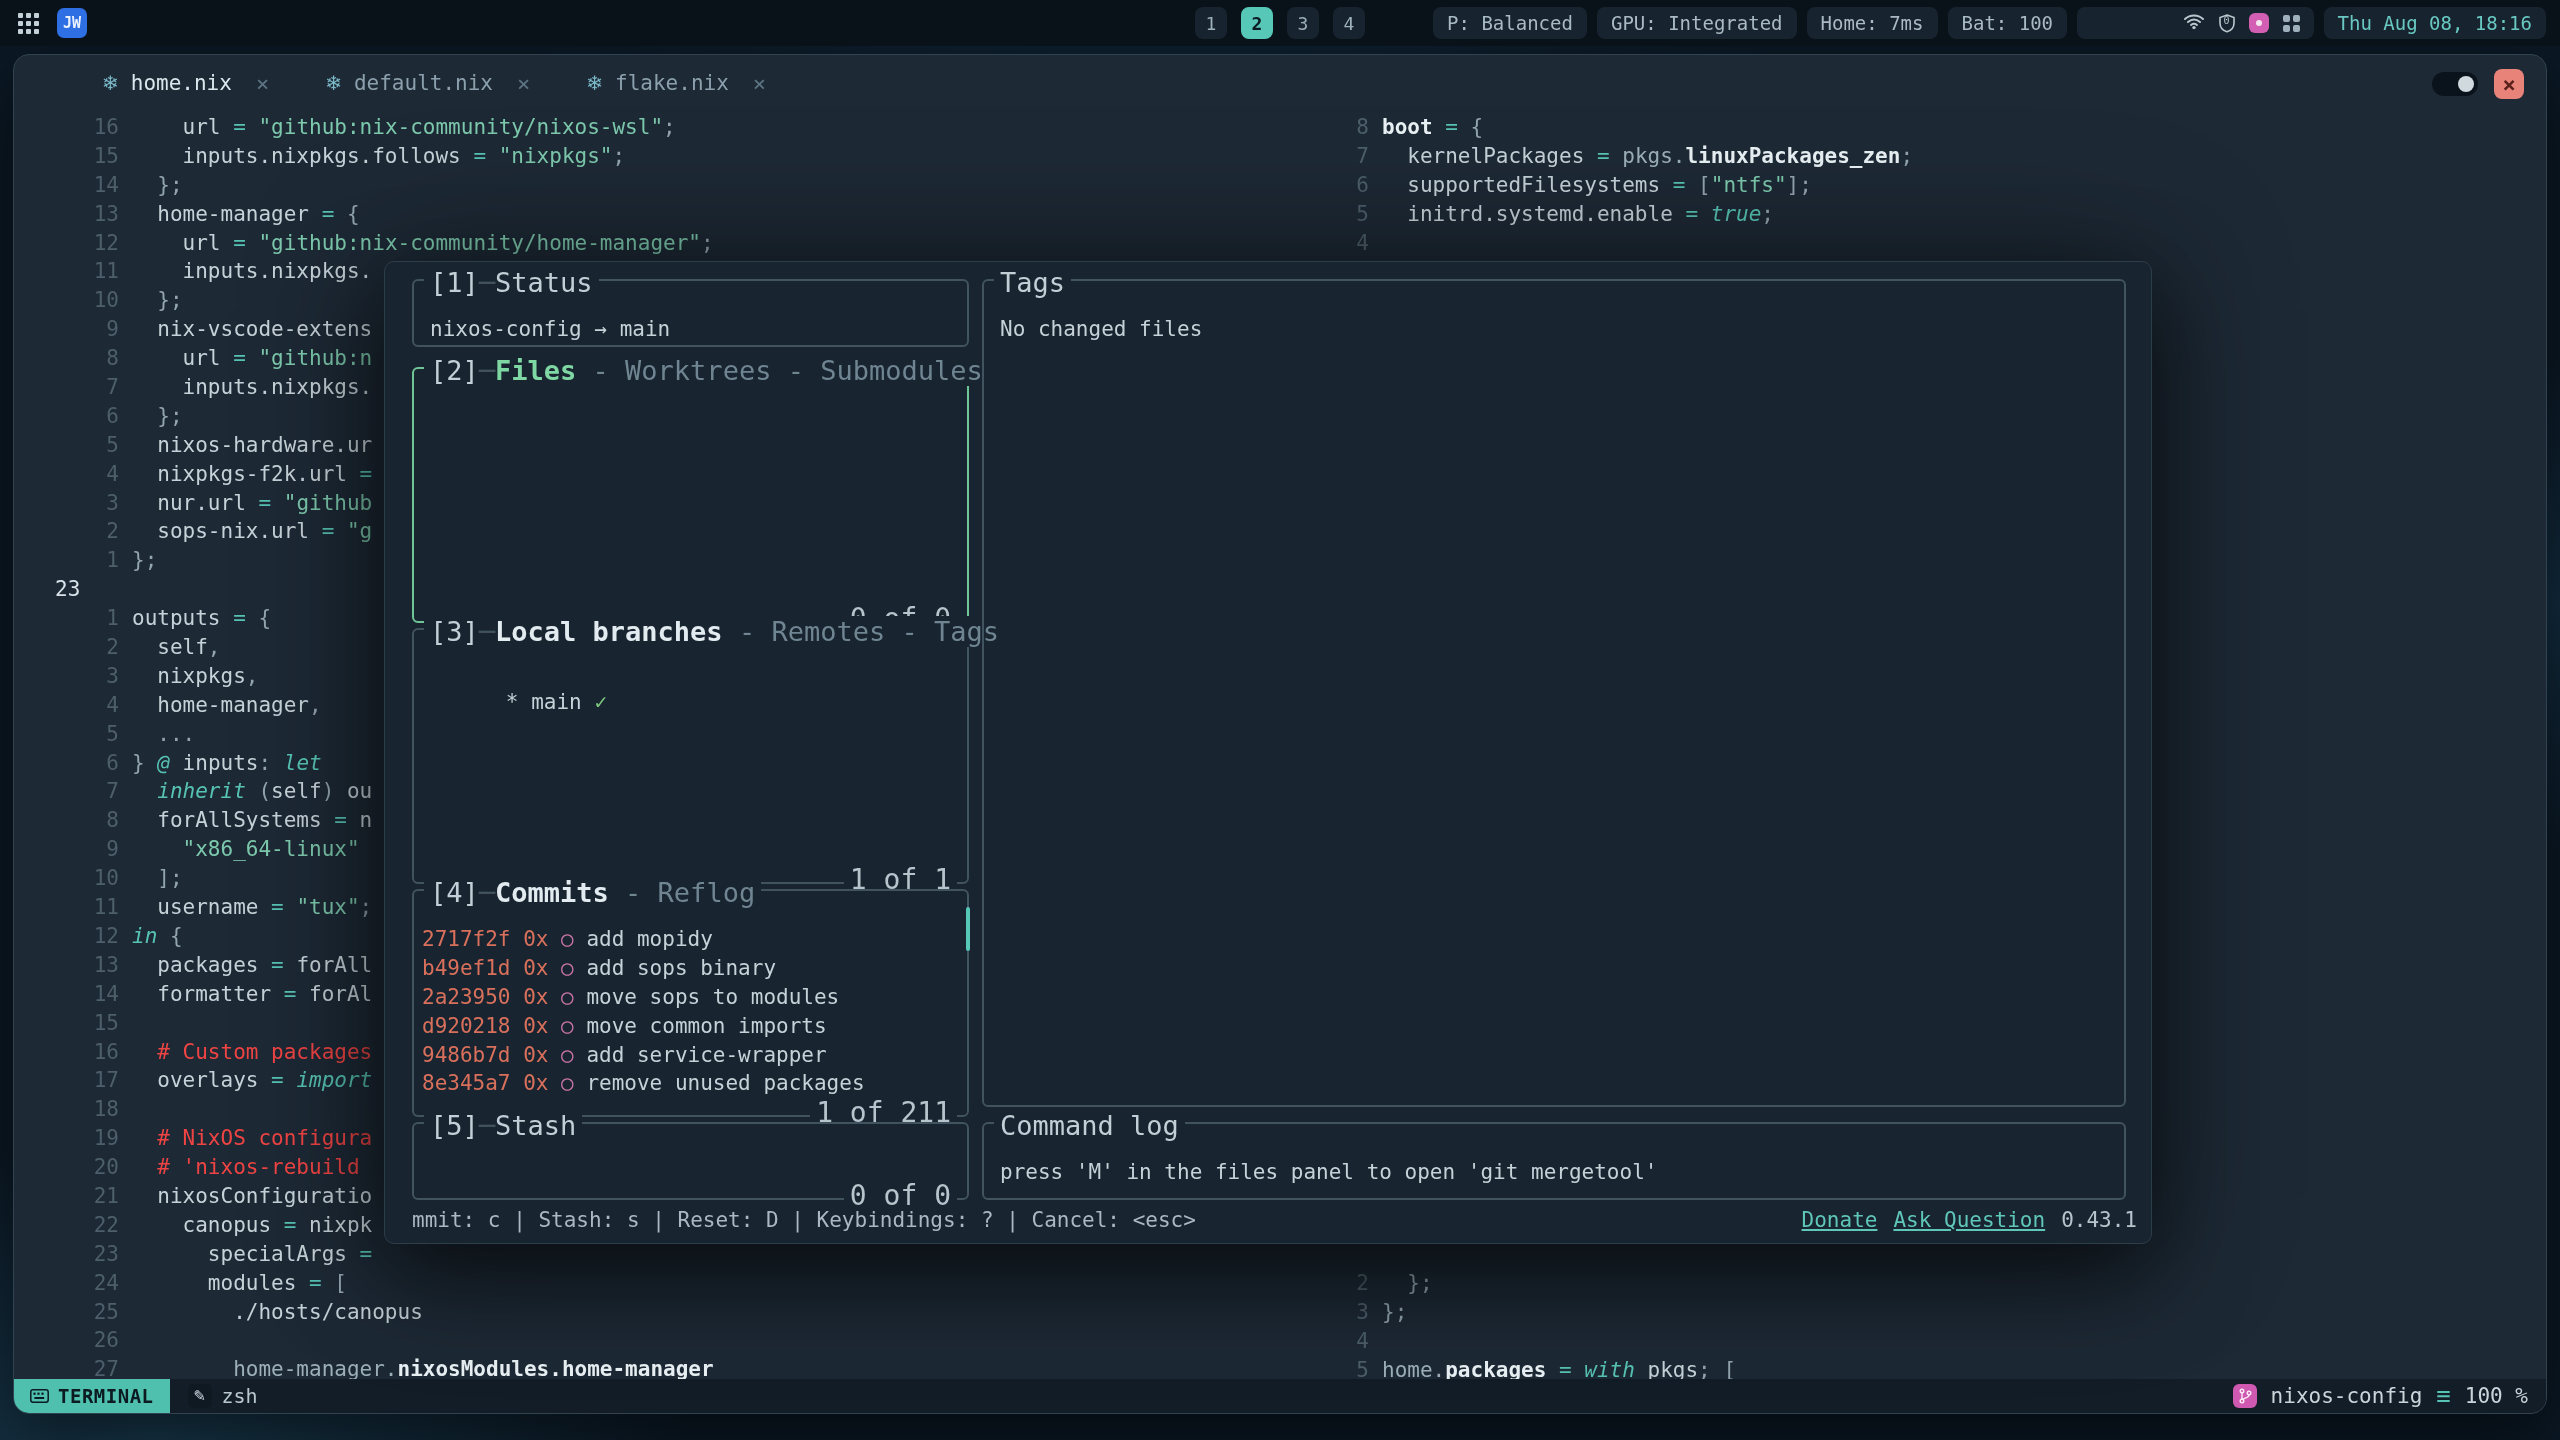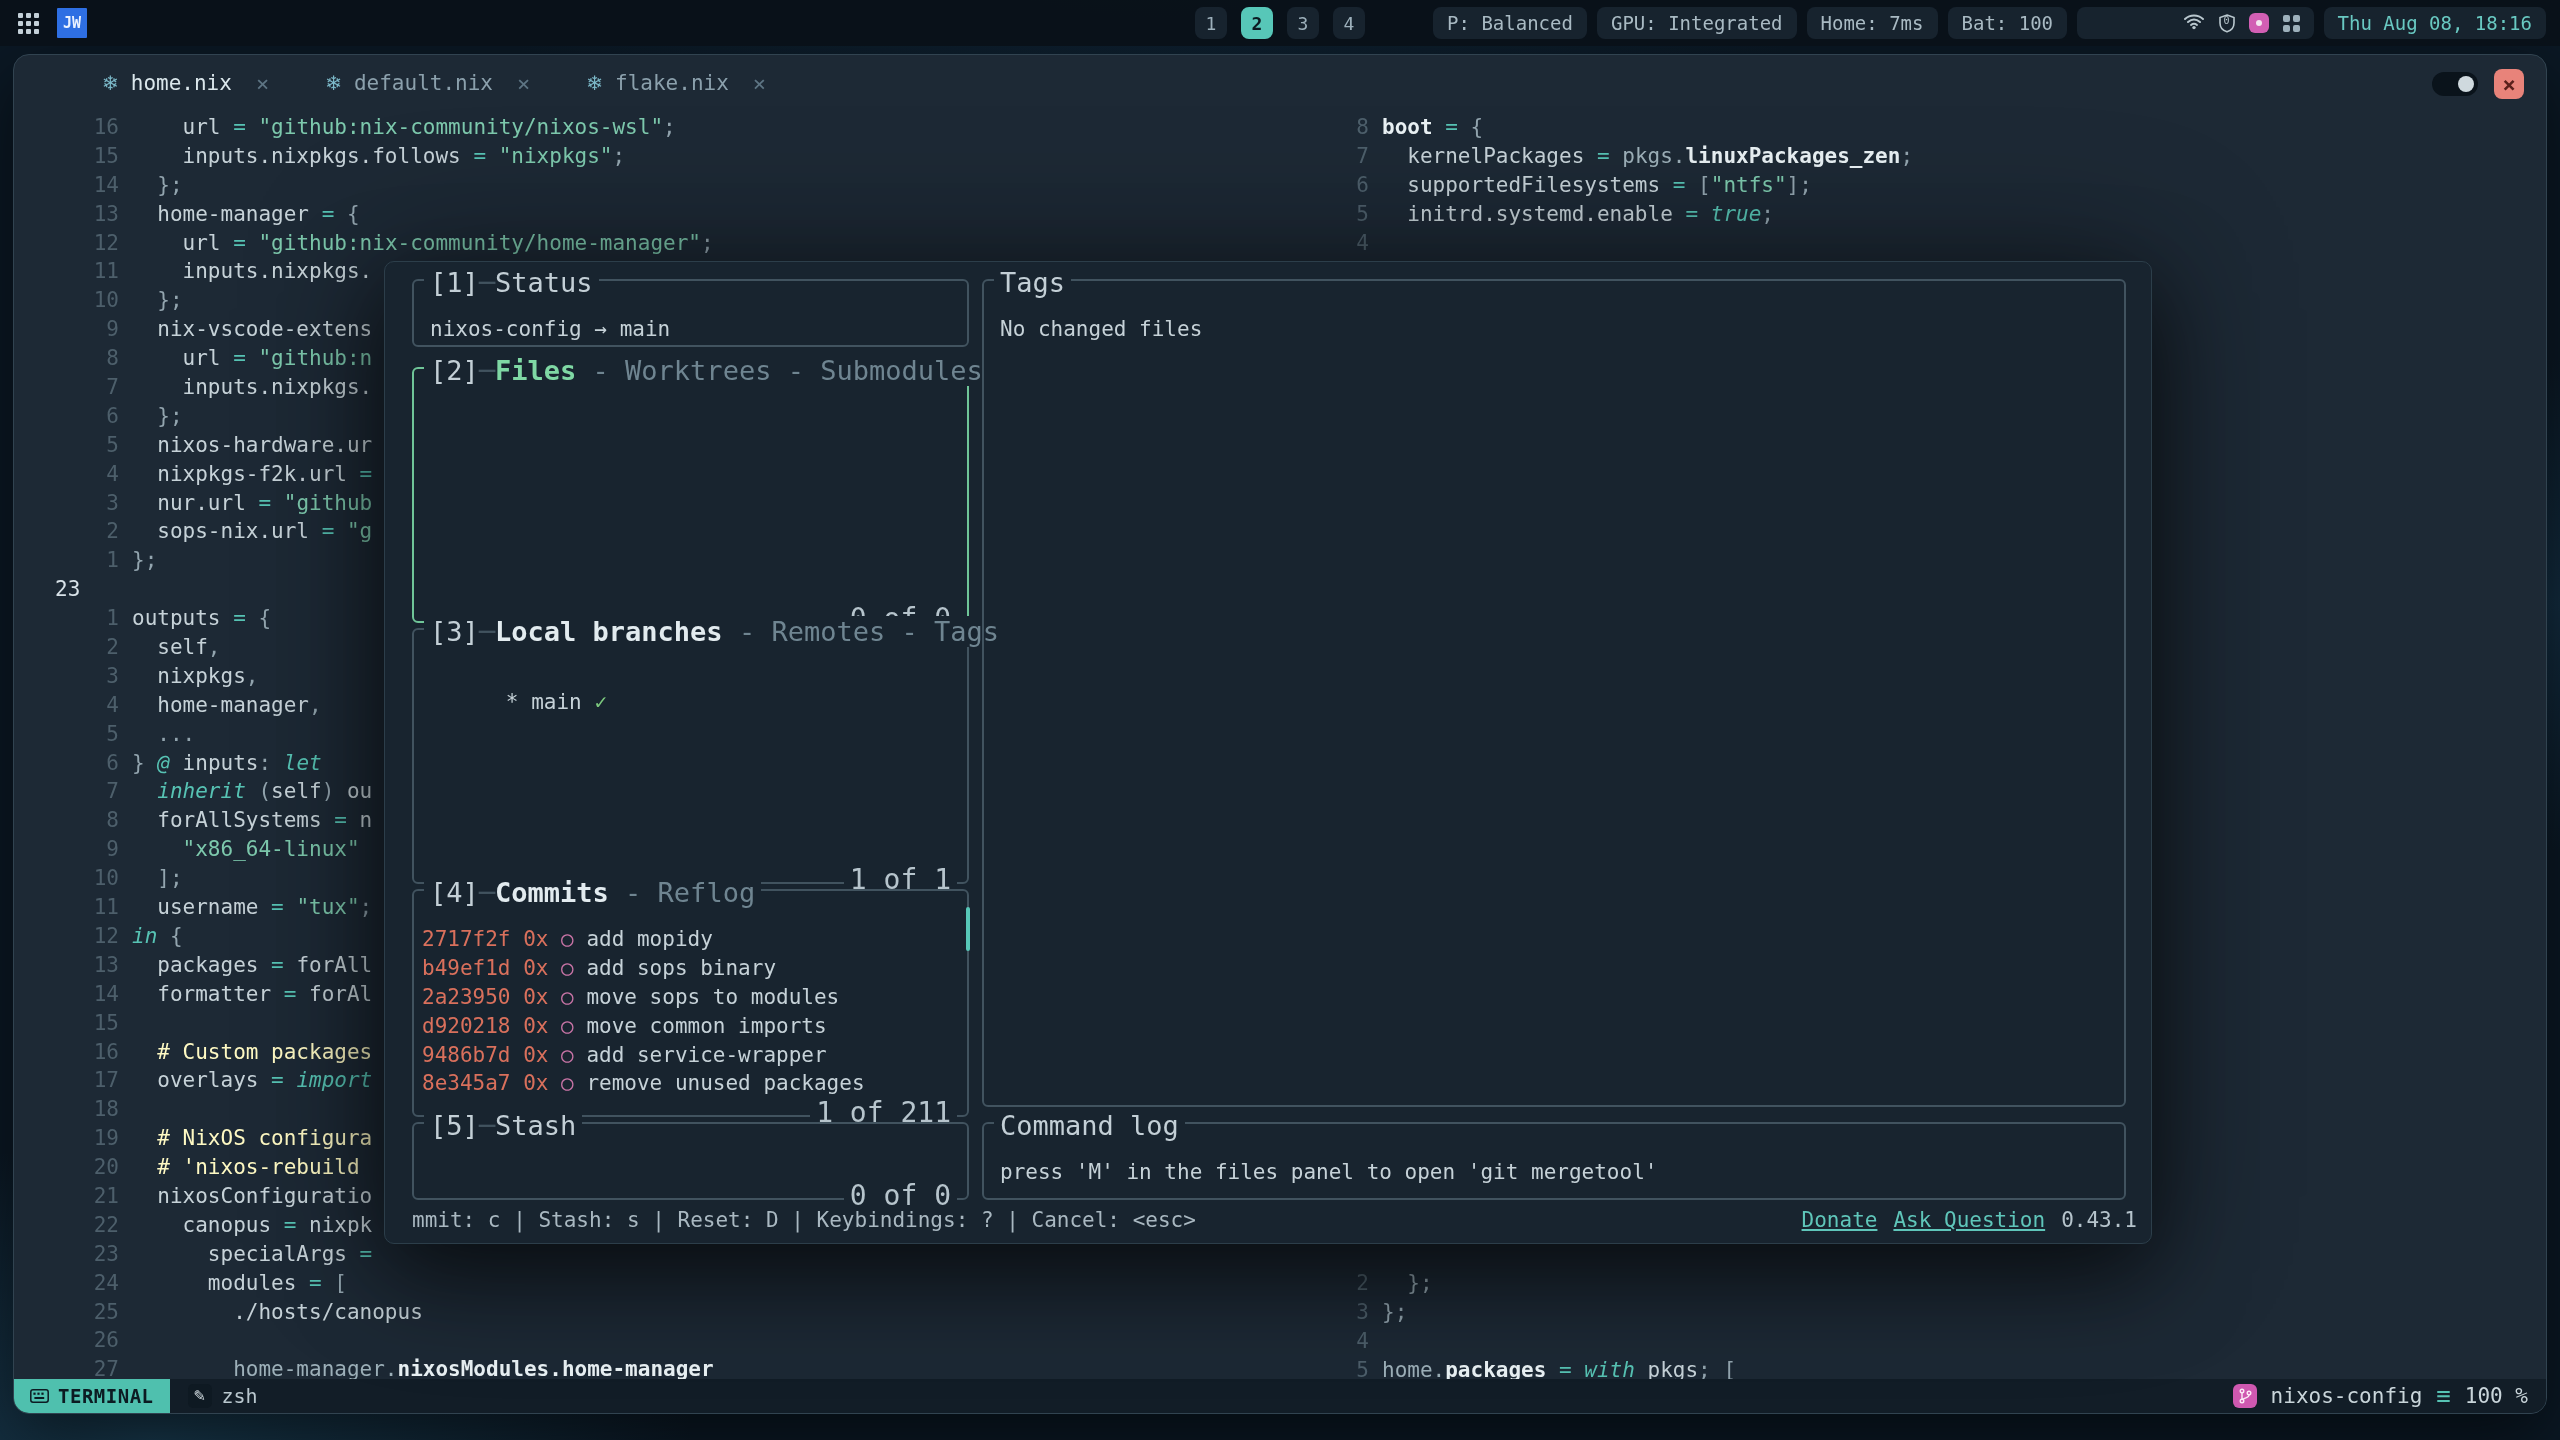--- a/index.html
+++ b/index.html
@@ -14,21 +14,21 @@
       radial-gradient(520px 320px at 22% 32%, rgba(30,80,110,.18), transparent 60%),
       #0b1824;
   }
 
   
   .topbar { position:absolute; left:0; top:0; width:100%; height:46px;
     background:rgba(10,17,24,.94); display:flex; align-items:center; z-index:5; }
   .topbar-left { display:flex; align-items:center; gap:18px; padding-left:18px; }
   .apps-icon { display:grid; grid-template-columns:repeat(3,5px); grid-gap:3px; }
   .apps-icon i { width:5px; height:5px; background:#c3d0d8; border-radius:1px; display:block; }
-  .logo { width:30px; height:30px; border-radius:1px; background:#2e6fe3; color:#eaf2ff;
+  .logo { width:30px; height:30px; border-radius:7px; background:#2e6fe3; color:#eaf2ff;
     font-size:15px; font-weight:bold; display:flex; align-items:center; justify-content:center; }
   .workspaces { position:absolute; left:50%; top:50%; transform:translate(-50%,-50%); display:flex; gap:14px; }
   .ws { min-width:32px; height:32px; border-radius:8px; background:#17232e; color:#9db0bb;
     font-size:18px; display:flex; align-items:center; justify-content:center; padding:0 8px; }
   .ws.active { background:#57c7b8; color:#0c1b22; font-weight:bold; }
   .topbar-right { margin-left:auto; display:flex; align-items:flex-end; gap:10px; padding-right:14px; }
   .chip { height:32px; padding:0 14px; border-radius:8px; background:#17232e; color:#a9bac3;
     font-size:19px; display:flex; align-items:center; gap:10px; white-space:pre; }
   .chip.clock { color:#69c9c2; }
   .tray { gap:14px; }
@@ -60,21 +60,21 @@
   
   .pane { position:absolute; font-size:21px; line-height:28.9px; }
   .code-line { display:flex; height:28.9px; white-space:pre; }
   .gutter { width:105px; text-align:right; color:#4d5f6b; flex:none; white-space:pre; }
   .gutter.cur { text-align:left; padding-left:41px; color:#d8e2e8; }
   .ltext { padding-left:13px; white-space:pre; }
   #pane-left { left:0; top:58px; width:1295px; overflow:hidden; }
   #pane-rt   { left:1250px; top:58px; width:1280px; }
   #pane-rb   { left:1250px; top:1214px; width:1280px; }
   .s-fg{color:#c6d2d8} .s-op{color:#57c3b4} .s-str{color:#7dc9ad} .s-punc{color:#93a5af}
-  .s-kw{color:#57c3b4; font-style:italic} .s-com{color:#fef9c3}
+  .s-kw{color:#57c3b4; font-style:italic} .s-com{color:#ef4444}
   .s-bold{color:#e9f1f4; font-weight:bold} .s-dim{color:#9db0b9}
 
   
   .statusbar { position:absolute; left:0; bottom:0; width:100%; height:34px; background:#121d27;
     display:flex; align-items:center; z-index:2; }
   .mode-badge { height:100%; background:#4fc0ae; color:#0c1b22; display:flex; align-items:center;
     gap:9px; padding:7px 16px; font-size:19px; font-weight:bold; letter-spacing:.5px; }
   .shell-chip { display:flex; align-items:center; gap:10px; margin-left:18px; color:#b9c7ce; font-size:20px; }
   .shell-icon { width:24px; height:24px; border-radius:5px; background:#0e1922; color:#cfd9de;
     display:flex; align-items:center; justify-content:center; font-size:15px; font-family:"DejaVu Sans",sans-serif; }

